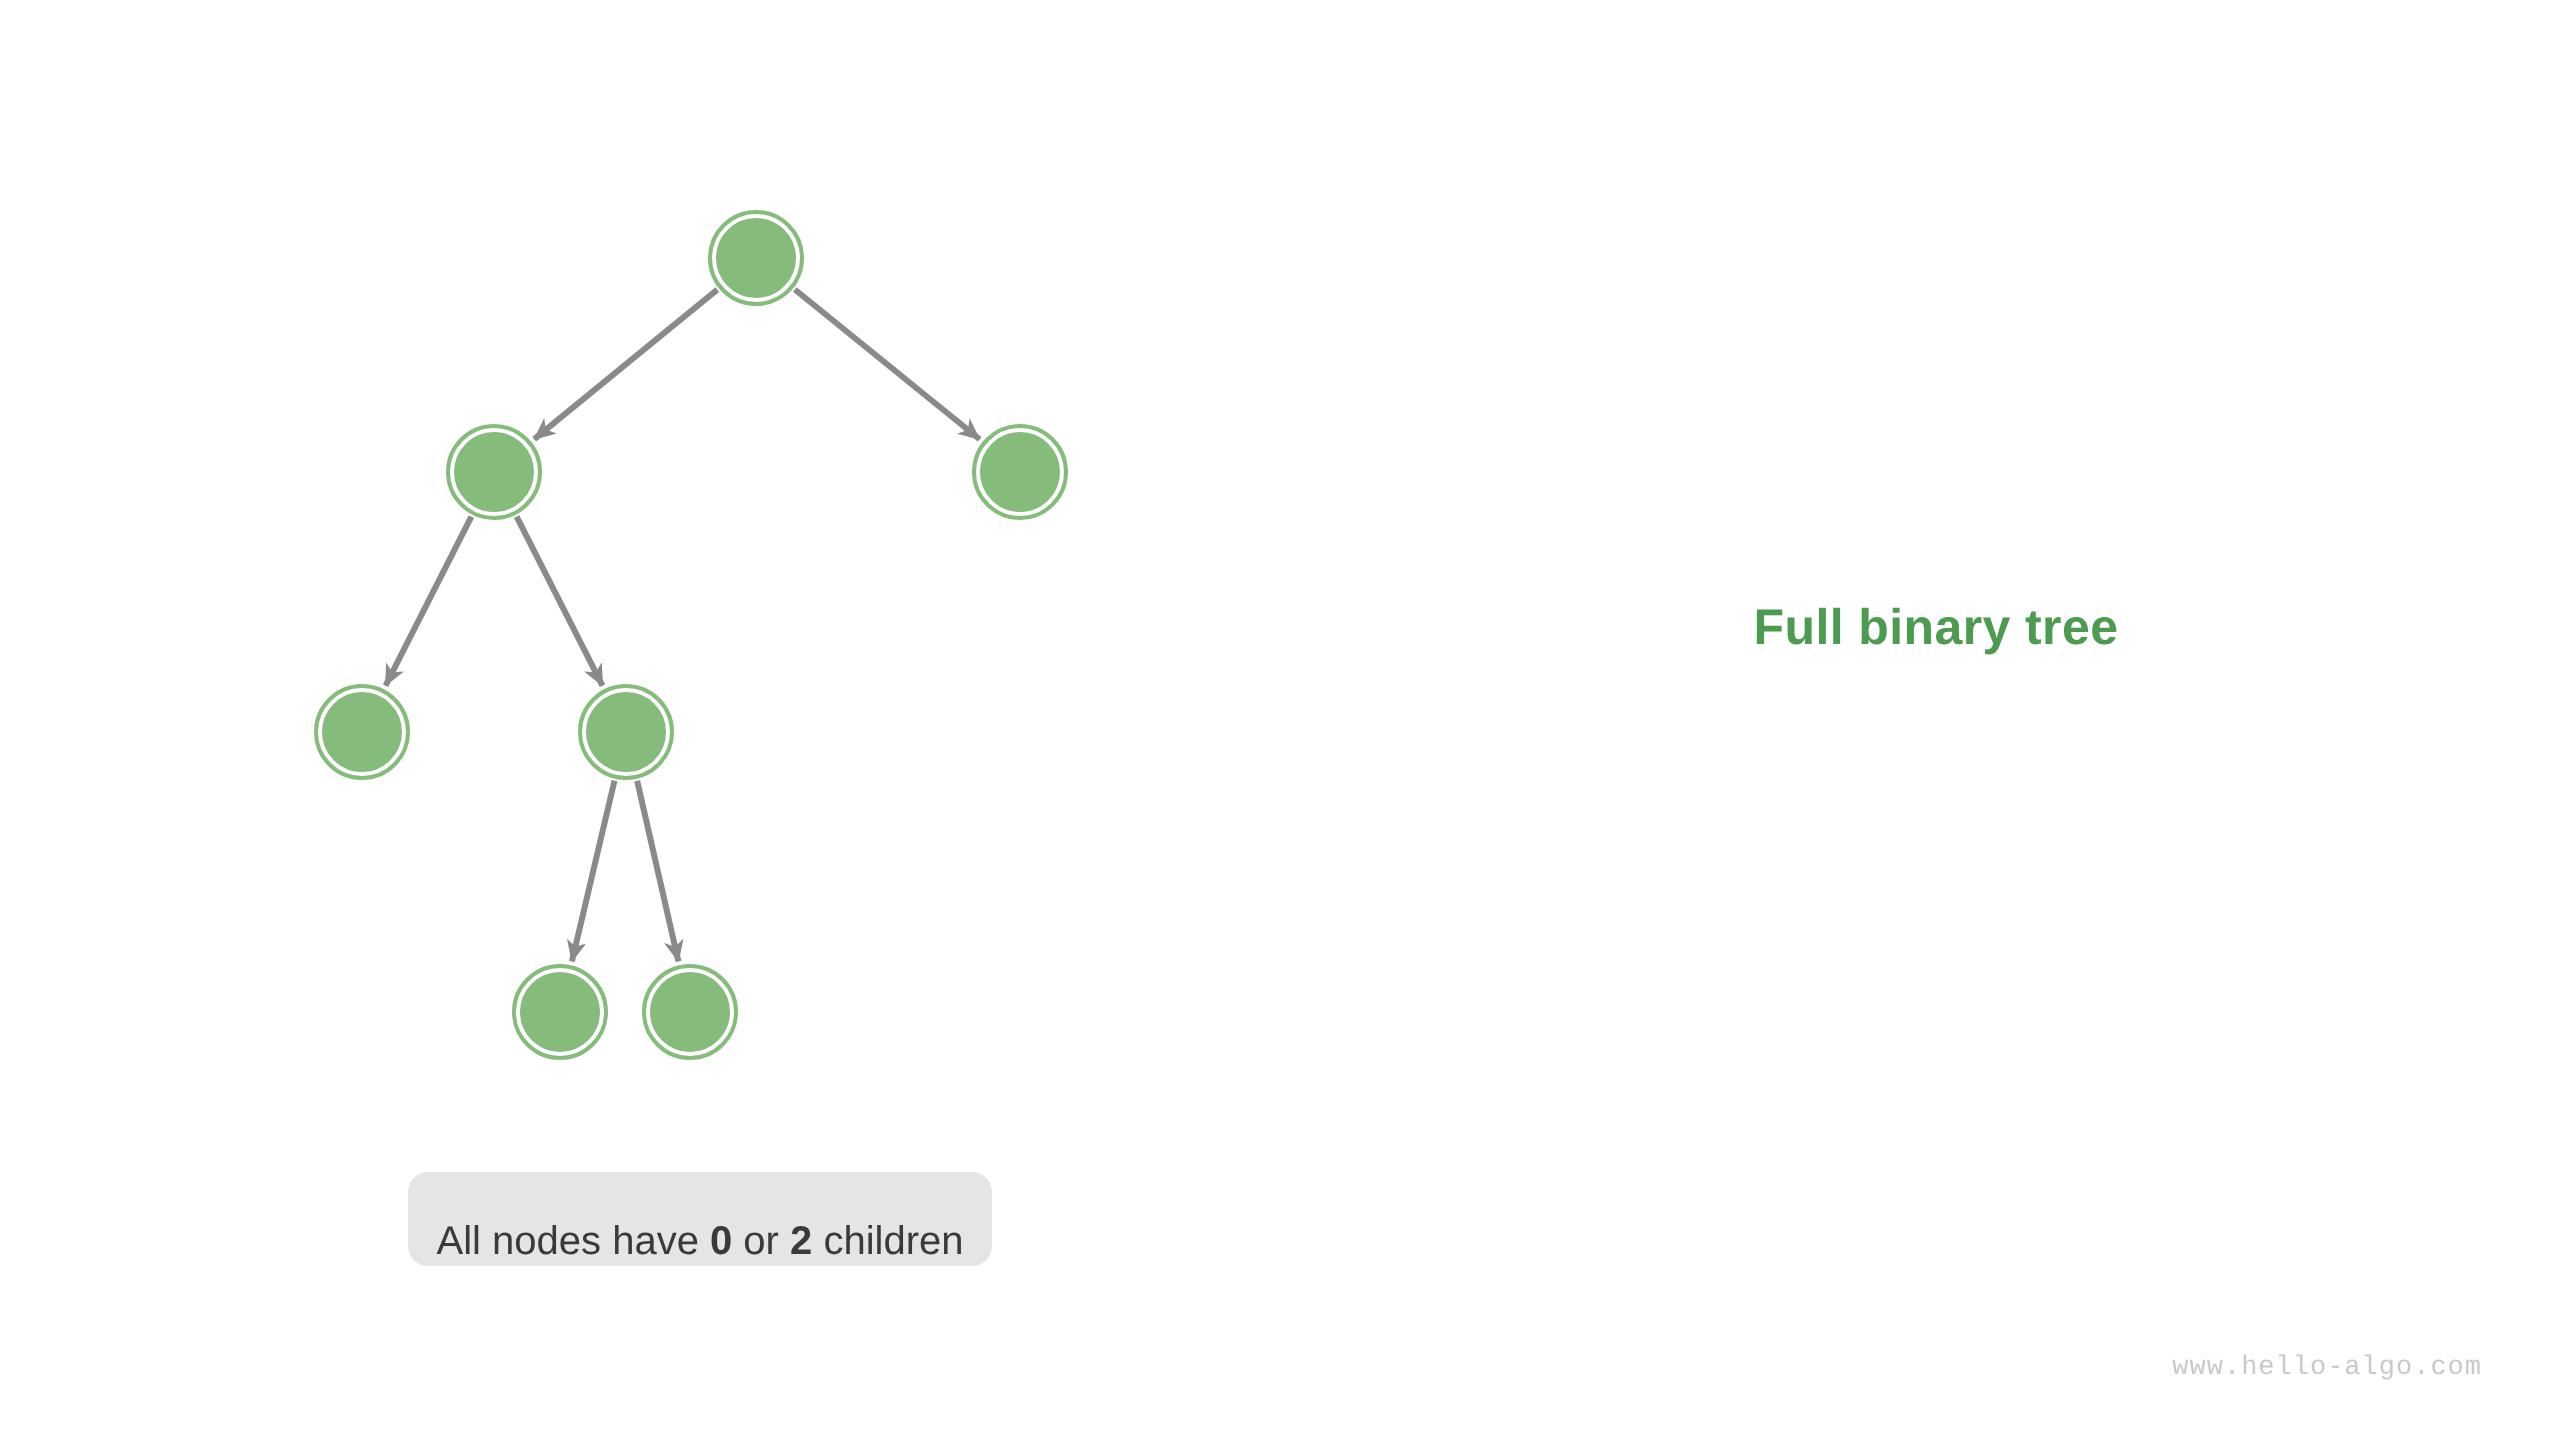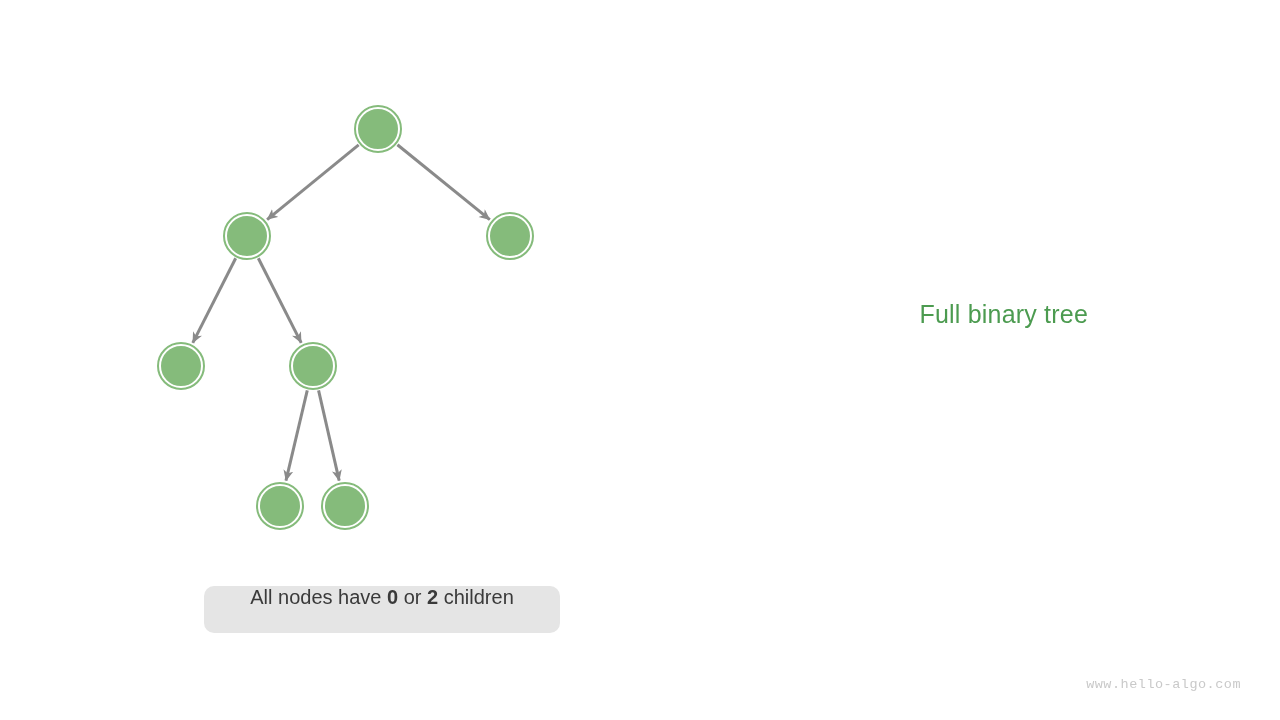--- a/index.html
+++ b/index.html
@@ -20,35 +20,35 @@
     left: 0;
     top: 0;
     width: 1280px;
     height: 720px;
   }
   .diagram-title {
     position: absolute;
     left: 848px;
     top: 300px;
     width: 240px;
-    text-align: right;
+    text-align: center;
     font-size: 25px;
-    font-weight: 400;
+    font-weight: 700;
     letter-spacing: 0.2px;
   }
   .caption-box {
     position: absolute;
     left: 204px;
     top: 586px;
-    width: 356px;
+    width: 292px;
     height: 47px;
     background: #e5e5e5;
     border-radius: 10px;
     display: flex;
-    align-items: flex-start;
+    align-items: flex-end;
     justify-content: center;
     font-size: 20px;
     color: #3a3a3a;
     white-space: pre;
   }
   .caption-box b { font-weight: 700; }
   .watermark {
     position: absolute;
     top: 677px;
     right: 39px;

